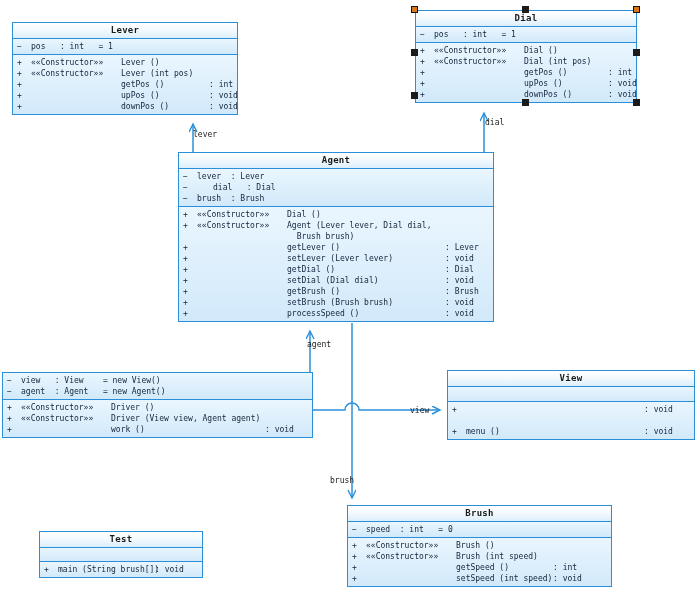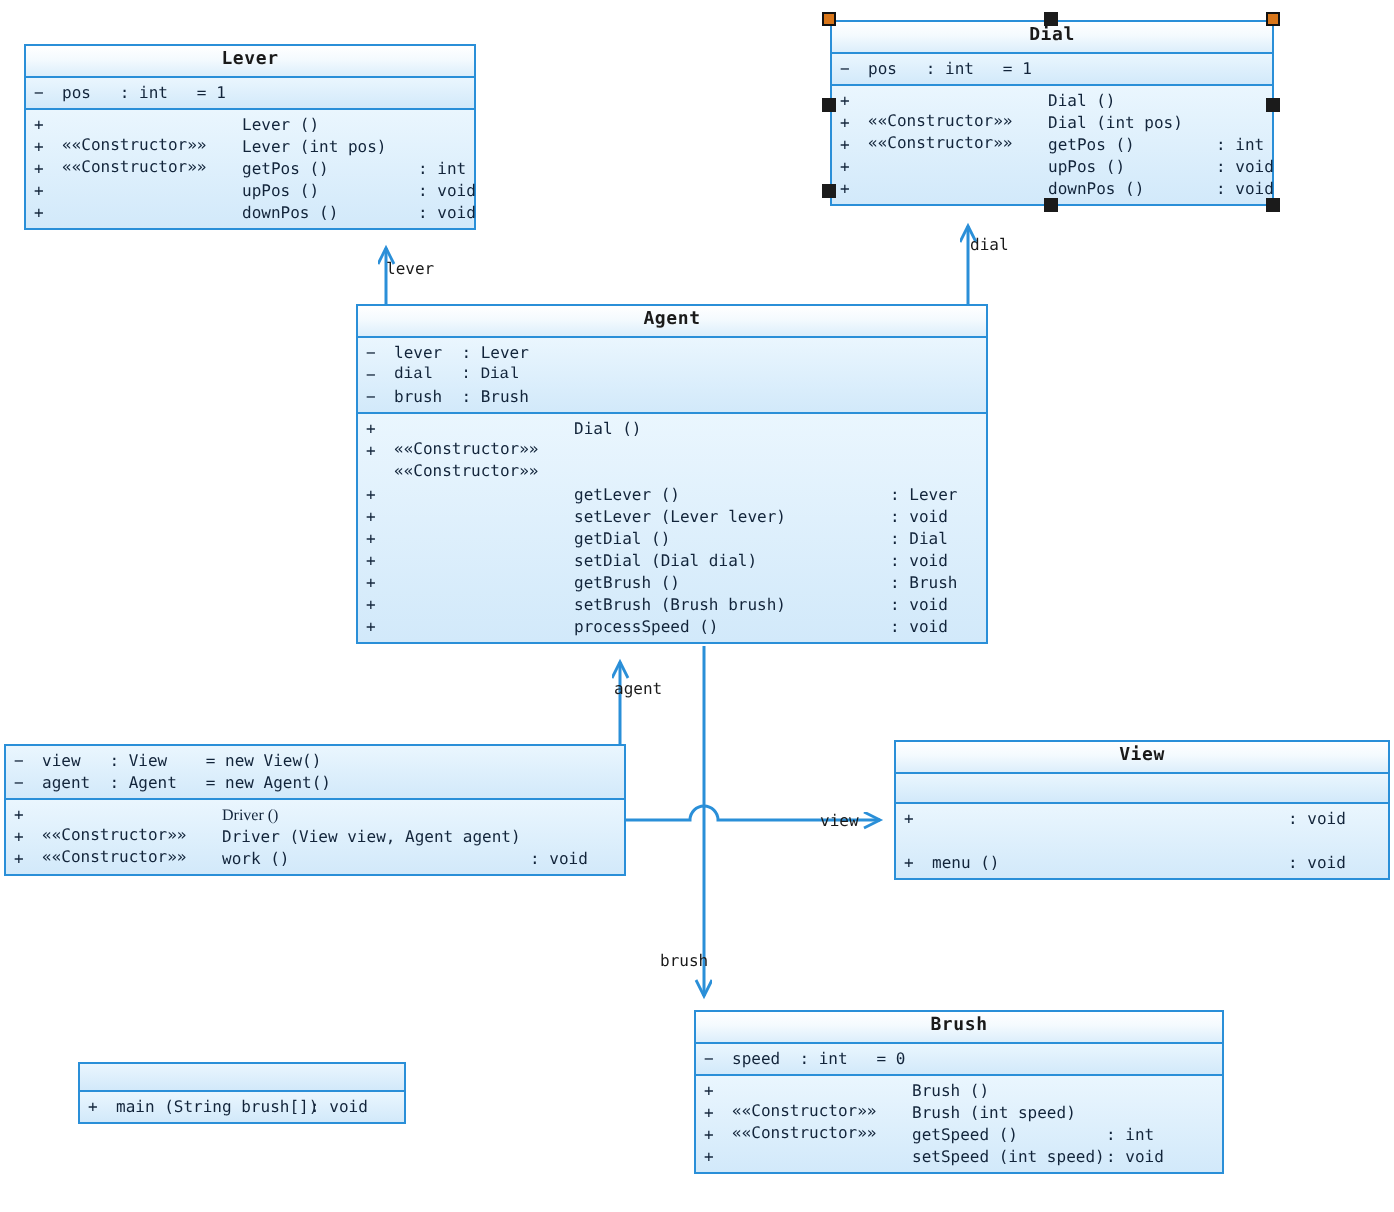--- a/index.html
+++ b/index.html
@@ -58,21 +58,21 @@
   .uml-row.tall { height: 22px; }
   .vis {
     position: absolute;
     left: 4px;
     top: 0;
     width: 10px;
     font-size: 8px;
   }
   .stereo {
     position: absolute;
-    top: 10px;
+    top: 0;
     font-size: 8px;
   }
   .sig {
     position: absolute;
     top: 0;
     font-size: 8px;
     white-space: pre;
   }
   .ret {
     position: absolute;
@@ -238,36 +238,38 @@
 
   <div class="uml-class" id="cls-agent" style="left:178px; top:152px; width:316px;">
     <div class="uml-name">Agent</div>
     <div class="uml-compartment">
       <div class="uml-row">
         <span class="vis">−</span>
         <span class="sig" style="left:18px;">lever  : Lever</span>
       </div>
       <div class="uml-row">
         <span class="vis">−</span>
-        <span class="sig" style="left:18px;font-family:Liberation Mono, monospace;">dial   : Dial</span>
+        <span class="sig" style="left:34px;">dial   : Dial</span>
       </div>
       <div class="uml-row">
         <span class="vis">−</span>
         <span class="sig" style="left:18px;">brush  : Brush</span>
       </div>
     </div>
     <div class="uml-compartment last">
       <div class="uml-row">
         <span class="vis">+</span>
         <span class="stereo" style="left:18px;">««Constructor»»</span>
         <span class="sig" style="left:108px;">Dial ()</span>
       </div>
       <div class="uml-row tall">
         <span class="vis">+</span>
         <span class="stereo" style="left:18px;">««Constructor»»</span>
+        <span class="sig" style="left:108px;">Agent (Lever lever, Dial dial,
+  Brush brush)</span>
       </div>
       <div class="uml-row">
         <span class="vis">+</span>
         <span class="sig" style="left:108px;">getLever ()</span>
         <span class="ret" style="left:266px;">: Lever</span>
       </div>
       <div class="uml-row">
         <span class="vis">+</span>
         <span class="sig" style="left:108px;">setLever (Lever lever)</span>
         <span class="ret" style="left:266px;">: void</span>
@@ -308,21 +310,21 @@
       </div>
       <div class="uml-row">
         <span class="vis">−</span>
         <span class="sig" style="left:18px;">agent  : Agent   = new Agent()</span>
       </div>
     </div>
     <div class="uml-compartment last">
       <div class="uml-row">
         <span class="vis">+</span>
         <span class="stereo" style="left:18px;">««Constructor»»</span>
-        <span class="sig" style="left:108px;font-family:Liberation Serif, serif;">Driver ()</span>
+        <span class="sig" style="left:108px;">Driver ()</span>
       </div>
       <div class="uml-row">
         <span class="vis">+</span>
         <span class="stereo" style="left:18px;">««Constructor»»</span>
         <span class="sig" style="left:108px;">Driver (View view, Agent agent)</span>
       </div>
       <div class="uml-row">
         <span class="vis">+</span>
         <span class="sig" style="left:108px;">work ()</span>
         <span class="ret" style="left:262px;">: void</span>
@@ -372,20 +374,21 @@
       </div>
       <div class="uml-row">
         <span class="vis">+</span>
         <span class="sig" style="left:108px;">setSpeed (int speed)</span>
         <span class="ret" style="left:205px;">: void</span>
       </div>
     </div>
   </div>
 
   <div class="uml-class" id="cls-test" style="left:39px; top:531px; width:164px;">
+    <div class="uml-name">Test</div>
     <div class="uml-compartment empty" style="height:14px;"></div>
     <div class="uml-compartment last">
       <div class="uml-row">
         <span class="vis">+</span>
         <span class="sig" style="left:18px;">main (String brush[])</span>
         <span class="ret" style="left:115px;">: void</span>
       </div>
     </div>
   </div>
 

